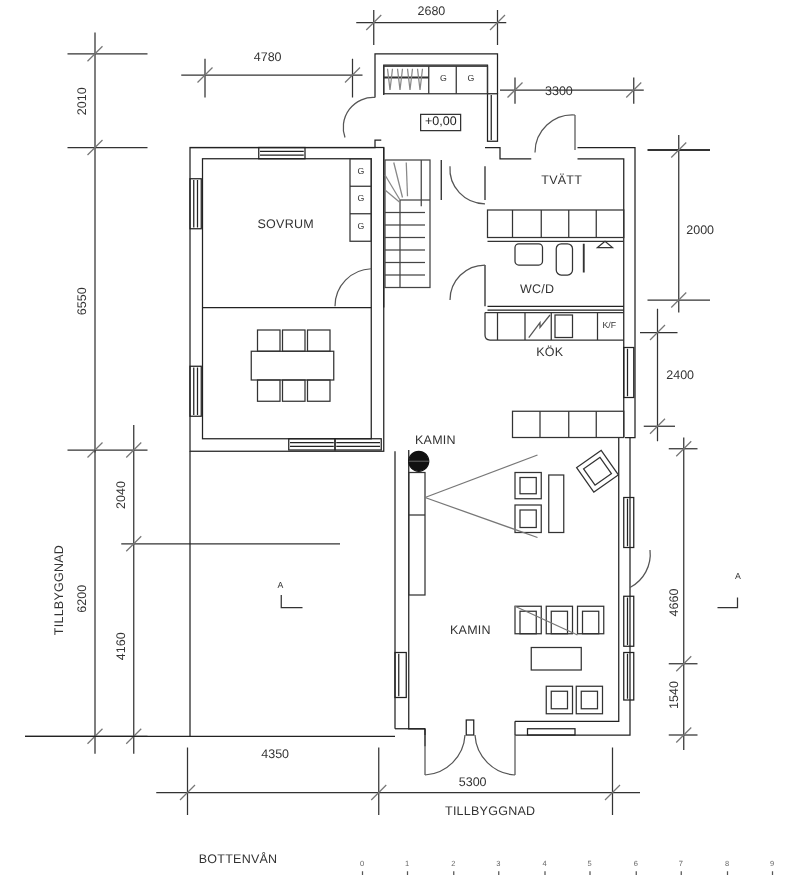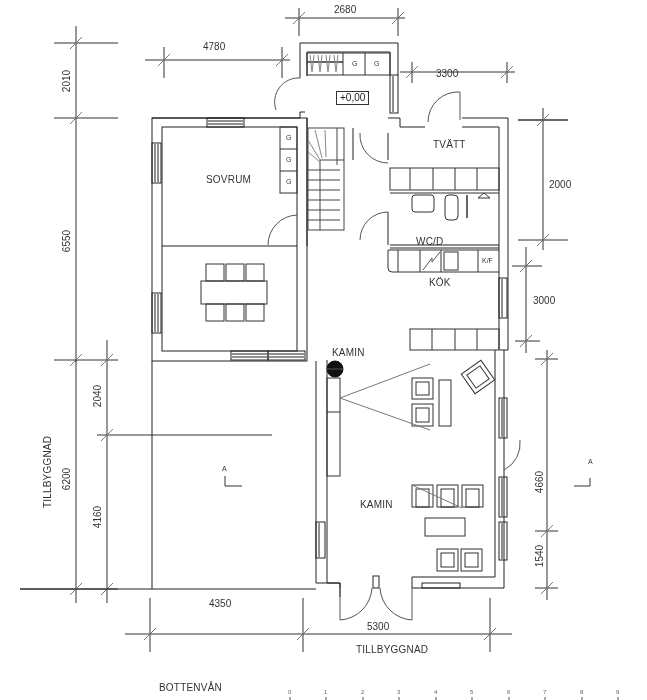--- a/index.html
+++ b/index.html
@@ -290,29 +290,29 @@
 
 <span class="lbl dim" style="left:334px;top:5px">2680</span>
 <span class="lbl dim" style="left:203px;top:42px">4780</span>
 <span class="lbl dim" style="left:436px;top:69px">3300</span>
 <span class="lbl dim vert" style="left:56px;top:76px">2010</span>
 <span class="lbl dim vert" style="left:56px;top:236px">6550</span>
 <span class="lbl dim vert" style="left:56px;top:474px">6200</span>
 <span class="lbl dim vert" style="left:87px;top:391px">2040</span>
 <span class="lbl dim vert" style="left:87px;top:512px">4160</span>
 <span class="lbl dim" style="left:549px;top:180px">2000</span>
-<span class="lbl dim" style="left:533px;top:296px">3000</span>
+<span class="lbl dim" style="left:533px;top:296px">2400</span>
 <span class="lbl dim vert" style="left:529px;top:477px">4660</span>
 <span class="lbl dim vert" style="left:529px;top:551px">1540</span>
 <span class="lbl dim" style="left:209px;top:599px">4350</span>
 <span class="lbl dim" style="left:367px;top:622px">5300</span>
 
 <span class="lbl room" style="left:206px;top:175px">SOVRUM</span>
 <span class="lbl room" style="left:433px;top:140px">TVÄTT</span>
-<span class="lbl room" style="left:416px;top:237px">WC/D</span>
+<span class="lbl room" style="left:416px;top:227px">WC/D</span>
 <span class="lbl room" style="left:429px;top:278px">KÖK</span>
 <span class="lbl room" style="left:360px;top:500px">KAMIN</span>
 <span class="lbl room" style="left:332px;top:348px">KAMIN</span>
 
 <span class="lbl lvl" style="left:336px;top:91px">+0,00</span>
 
 <span class="lbl gl" style="left:286px;top:134px">G</span>
 <span class="lbl gl" style="left:286px;top:156px">G</span>
 <span class="lbl gl" style="left:286px;top:178px">G</span>
 <span class="lbl gl" style="left:352px;top:60px">G</span>

